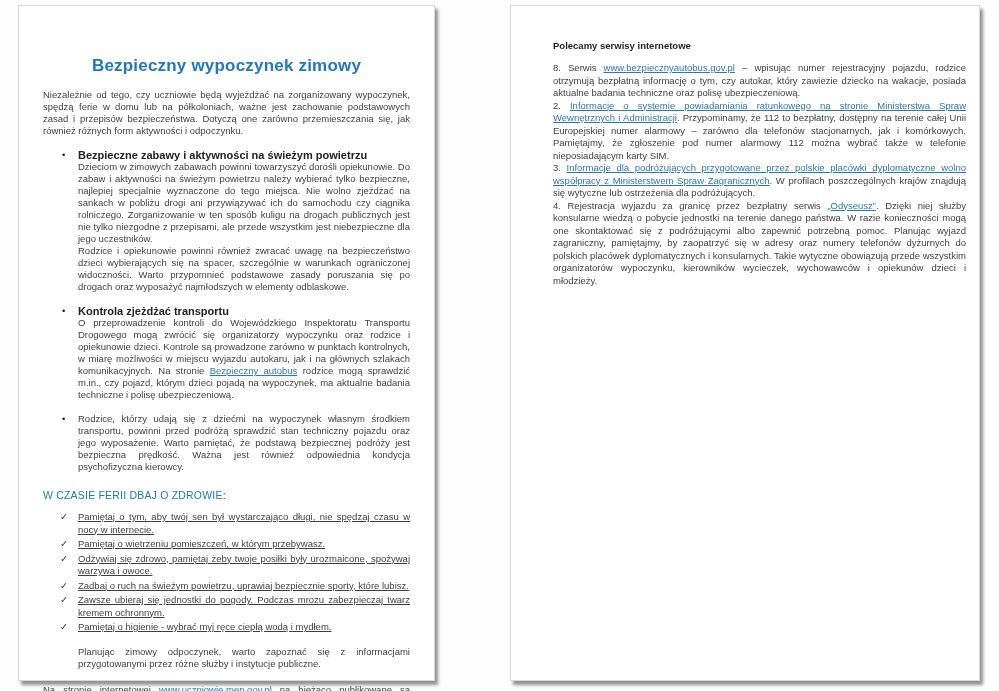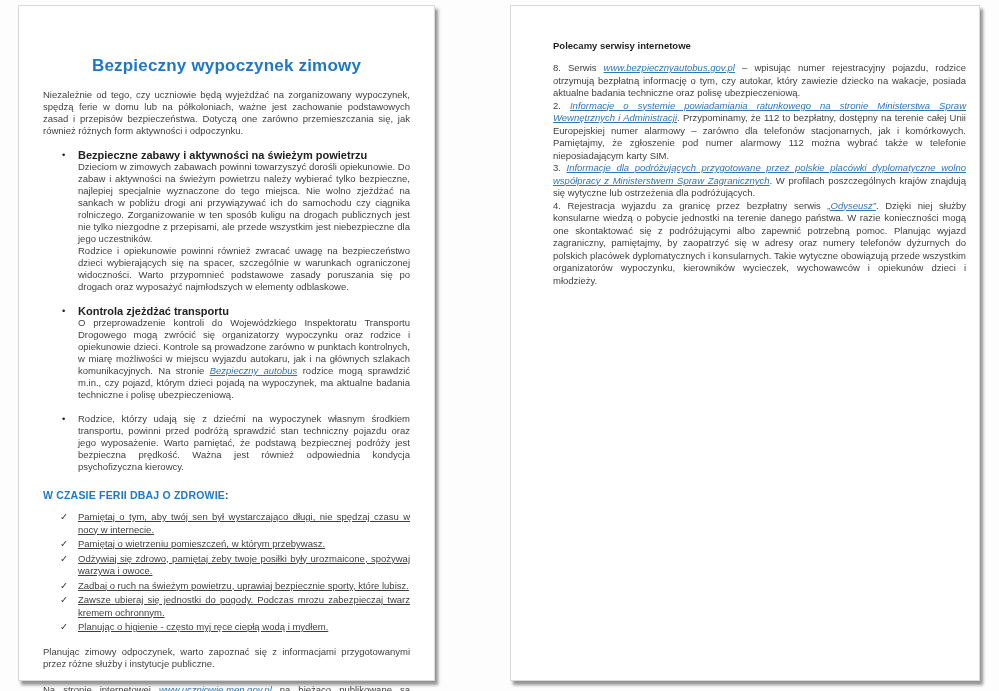--- a/index.html
+++ b/index.html
@@ -27,33 +27,33 @@
   .bullet-item{position:relative;padding-left:35px;margin:0 0 12px 0;}
   .bullet-dot{
     position:absolute;left:19px;top:0;font-size:9.5px;line-height:12px;color:#1f1f1f;
   }
   .bullet-head{
     font-size:11px;line-height:12px;font-weight:bold;color:#222222;display:block;
   }
   .bullet-item .body-text{margin:0;}
 
   .health-heading{
-    font-size:10.5px;font-weight:bold;color:#1f78c5;margin:16px 0 10px 0;
+    font-size:10.5px;font-weight:normal;color:#1f78c5;margin:16px 0 10px 0;
     letter-spacing:.2px;
   }
   .health-heading .colon{color:#3f3f3f;}
 
   .check-list{margin:0 0 12px 0;}
   .check-item{position:relative;padding-left:35px;margin:0 0 2px 0;}
   .check-mark{
     position:absolute;left:17px;top:0;font-size:9.5px;line-height:12.5px;color:#3f3f3f;
   }
   .check-text{font-size:9.5px;line-height:12.5px;color:#3f3f3f;display:block;text-align:justify;text-decoration:underline;}
 
-  .doc-link{color:#2e77b5;text-decoration:underline;cursor:pointer;font-style:italic;}
+  .doc-link{color:#2e77b5;text-decoration:underline;cursor:pointer;}
 
   .p2-heading{
     font-size:9.5px;font-weight:bold;color:#1f1f1f;margin:0 0 11px 0;
   }
   .p2-item{
     font-size:9.5px;line-height:12.5px;color:#3f3f3f;text-align:justify;margin:0;
   }
 </style>
 </head>
 <body>
@@ -102,25 +102,25 @@
       <div class="check-item">
         <span class="check-mark">✓</span>
         <span class="check-text">Zadbaj o ruch na świeżym powietrzu, uprawiaj bezpiecznie sporty, które lubisz.</span>
       </div>
       <div class="check-item">
         <span class="check-mark">✓</span>
         <span class="check-text">Zawsze ubieraj się jednostki do pogody. Podczas mrozu zabezpieczaj twarz kremem ochronnym.</span>
       </div>
       <div class="check-item">
         <span class="check-mark">✓</span>
-        <span class="check-text">Planując o higienie - często myj ręce ciepłą wodą i mydłem.</span>
+        <span class="check-text">Pamiętaj o higienie - wybrać myj ręce ciepłą wodą i mydłem.</span>
       </div>
     </div>
 
-    <p class="body-text" style="margin-bottom:14px;">Planując zimowy odpoczynek, warto zapoznać się z informacjami przygotowanymi przez różne służby i instytucje publiczne.</p>
+    <p class="body-text" style="margin-bottom:14px;margin-left:35px;">Planując zimowy odpoczynek, warto zapoznać się z informacjami przygotowanymi przez różne służby i instytucje publiczne.</p>
 
     <p class="body-text" style="margin-bottom:14px;"><span>Na stronie internetowej </span><span class="doc-link">www.uczniowie.men.gov.pl</span><span> na bieżąco publikowane są informacje o numerach wydanych zaświadczeń, danych organizatora, liczbie uczestników oraz terminie i lokalizacji wypoczynku.</span></p>
 
   </div>
 
   <div class="page page-2">
 
     <div class="p2-heading">Polecamy serwisy internetowe</div>
 
     <p class="p2-item"><span>8. Serwis </span><span class="doc-link">www.bezpiecznyautobus.gov.pl</span><span> – wpisując numer rejestracyjny pojazdu, rodzice otrzymują bezpłatną informację o tym, czy autokar, który zawiezie dziecko na wakacje, posiada aktualne badania techniczne oraz polisę ubezpieczeniową.</span></p>

